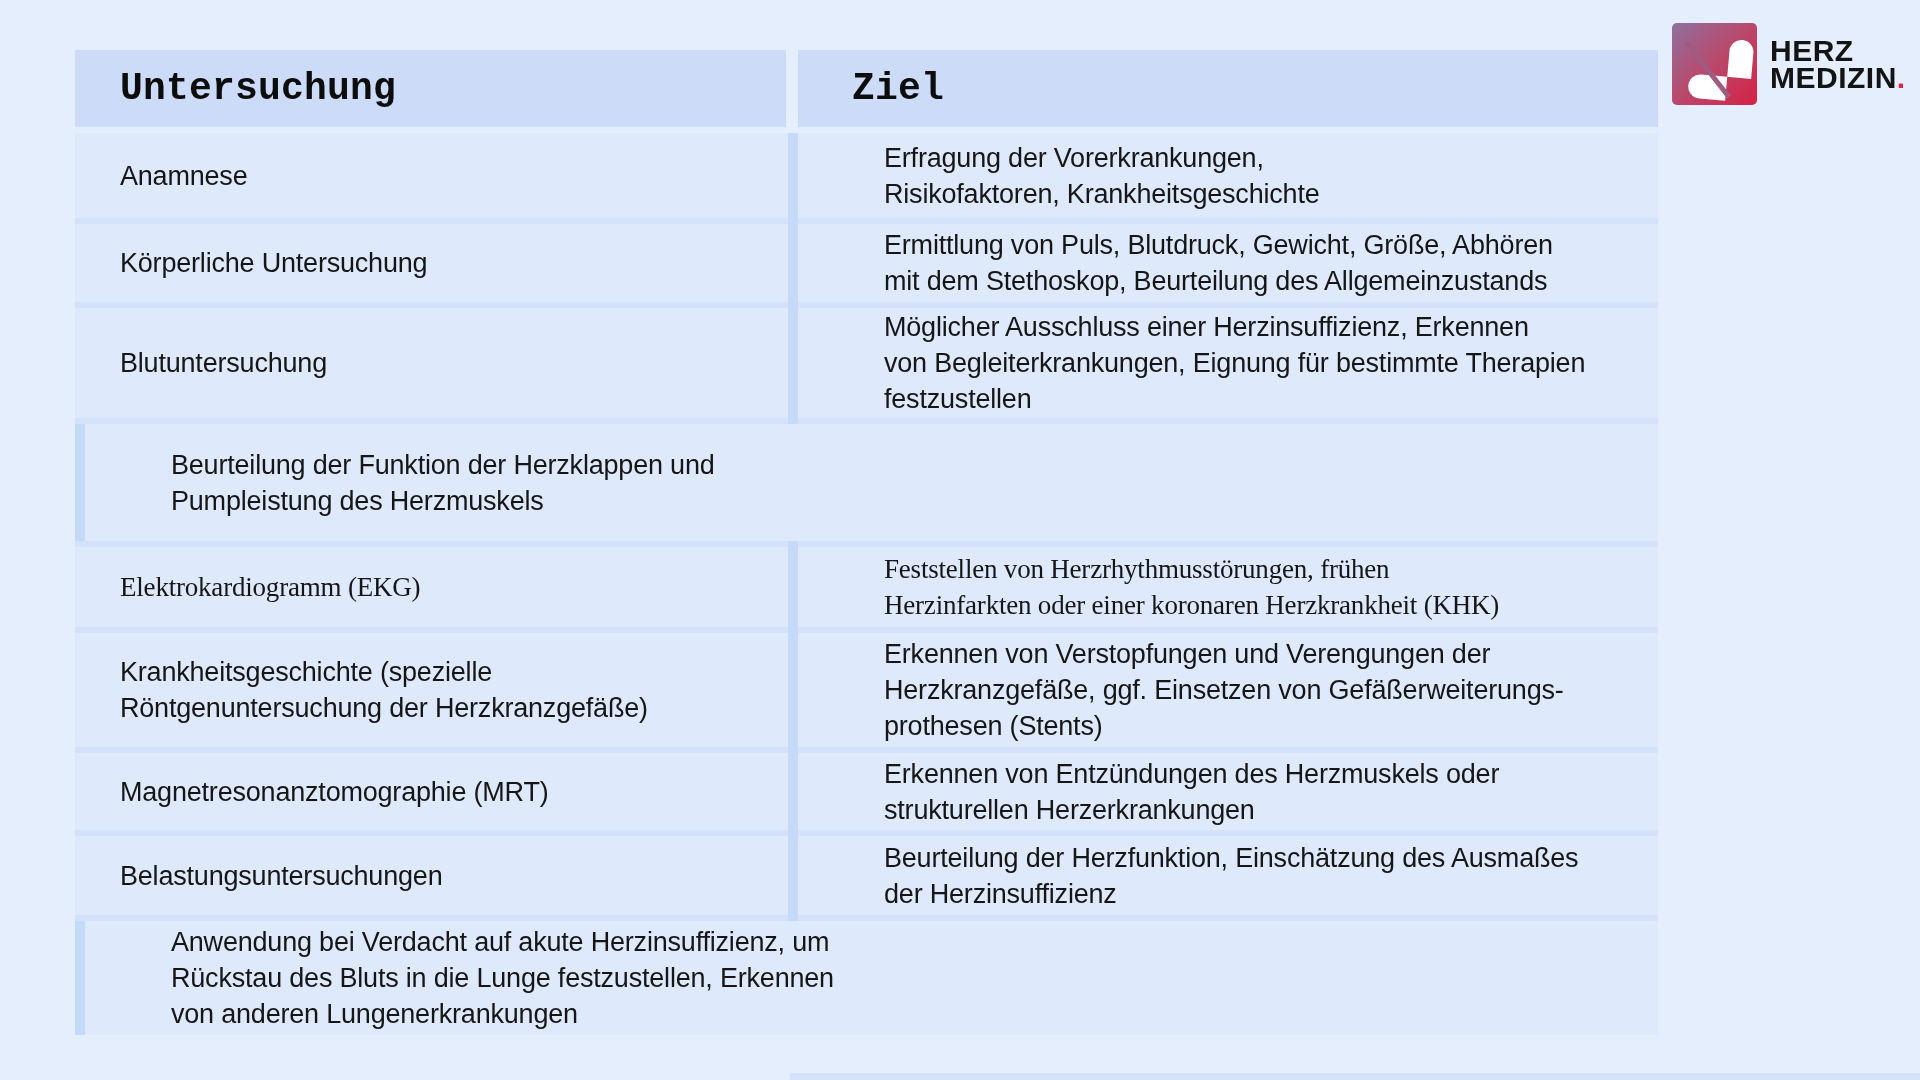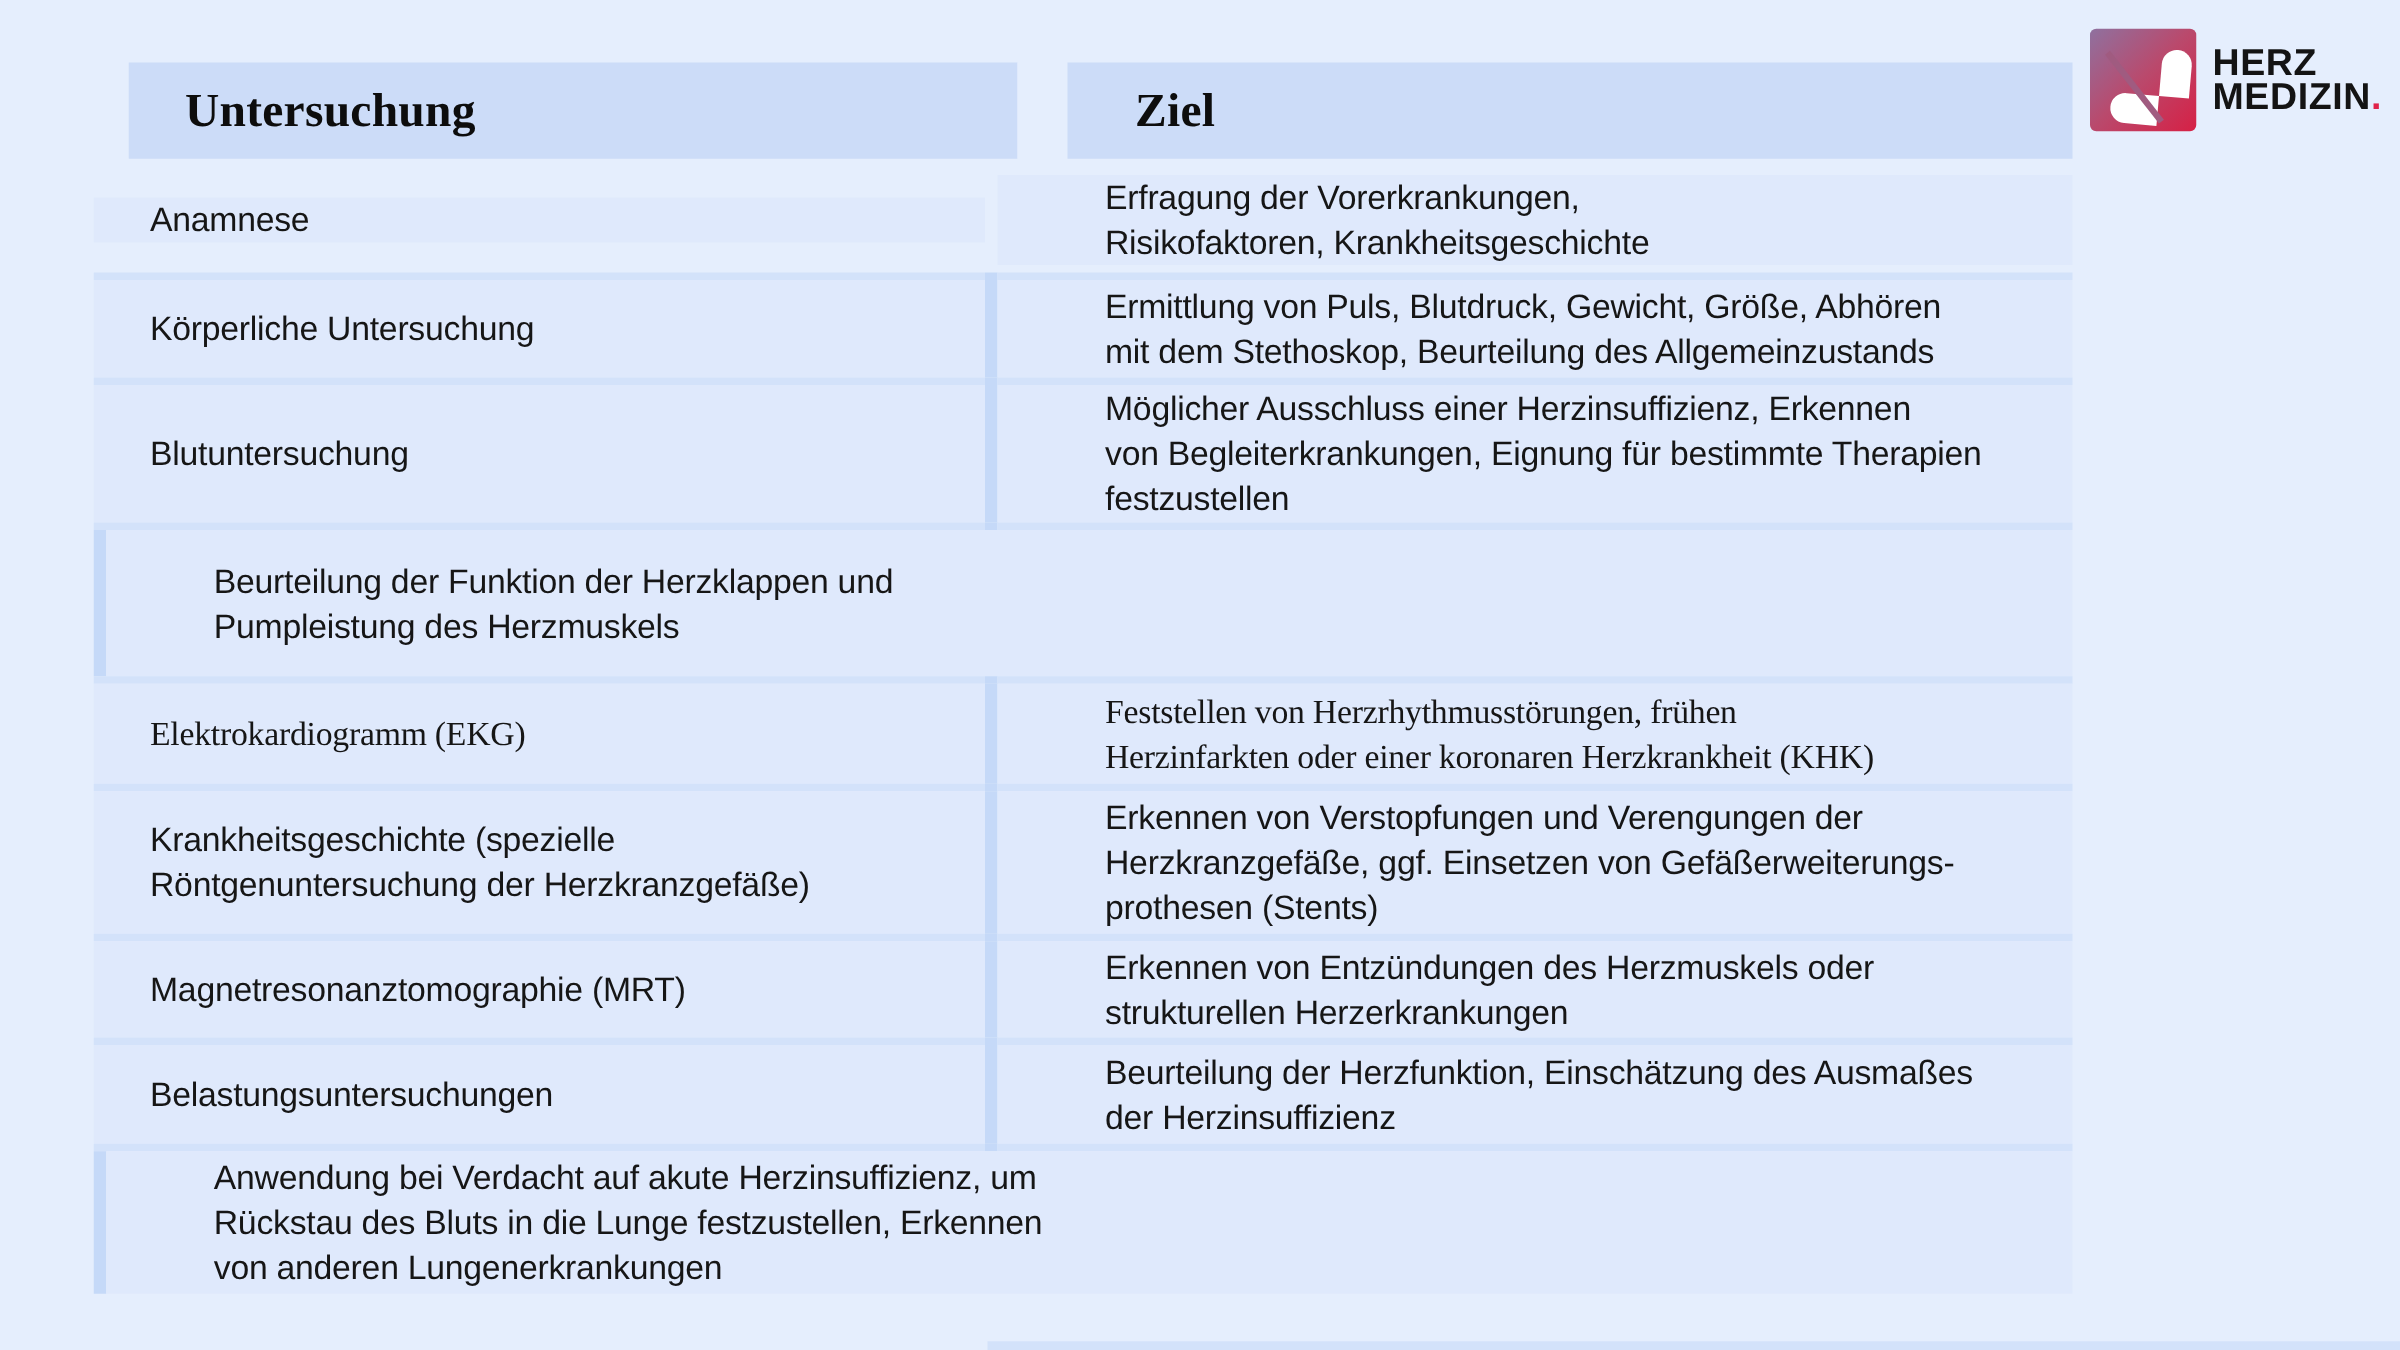--- a/index.html
+++ b/index.html
@@ -24,26 +24,25 @@
     overflow: hidden;
   }
 
   
   .tablewrap { position:absolute; left:75px; top:50px; width:1583px; }
 
   .headrow { display:flex; height:77px; }
   .headcell {
     background: var(--header-bg);
     display:flex; align-items:center;
-    font-family: Liberation Serif, serif;
+    font-family: Liberation Mono, monospace;
     font-weight: bold;
     font-size: 38px;
     color:#0d0d0d;
     letter-spacing: 0.2px;
-    margin-left: 28px;
   }
   .headcell.h1 { width:711px; padding-left:45px; }
   .headgap { width:12px; background: var(--page-bg); }
   .headcell.h2 { flex:1; padding-left:54px; }
 
   .tbody { margin-top:6px; }
   .row { display:flex; }
   .cell {
     background: var(--row-bg);
     display:flex; align-items:center;
@@ -55,21 +54,21 @@
   }
   .cell.c1 { width:713px; padding-left:45px; }
   .vd { width:10px; background: var(--column-divider); }
   .cell.c2 { flex:1; padding-left:86px; padding-right:4px; }
 
   .hrow { display:flex; height:6px; }
   .hrow .hd { background: var(--row-divider); }
   .hrow .hd.d1 { width:713px; }
   .hrow .hd.d2 { flex:1; }
 
-  .rh0{height:85px;align-items:center;} .rh1{height:78px;} .rh2{height:110px;}
+  .rh0{height:85px;} .rh1{height:78px;} .rh2{height:110px;}
   .rh3{height:117px;} .rh4{height:80px;font-family:Liberation Serif, serif;} .rh5{height:114px;}
   .rh6{height:77px;} .rh7{height:79px;} .rh8{height:114px;}
 
   
   .logo { position:absolute; left:1672px; top:23px; display:flex; align-items:center; gap:13px; }
   .logo-mark {
     width:85px; height:82px; border-radius:5px;
     background: linear-gradient(135deg, var(--logo-grad-from) 0%, var(--logo-grad-mid) 48%, var(--logo-grad-to) 100%);
     position:relative; overflow:hidden;
   }

